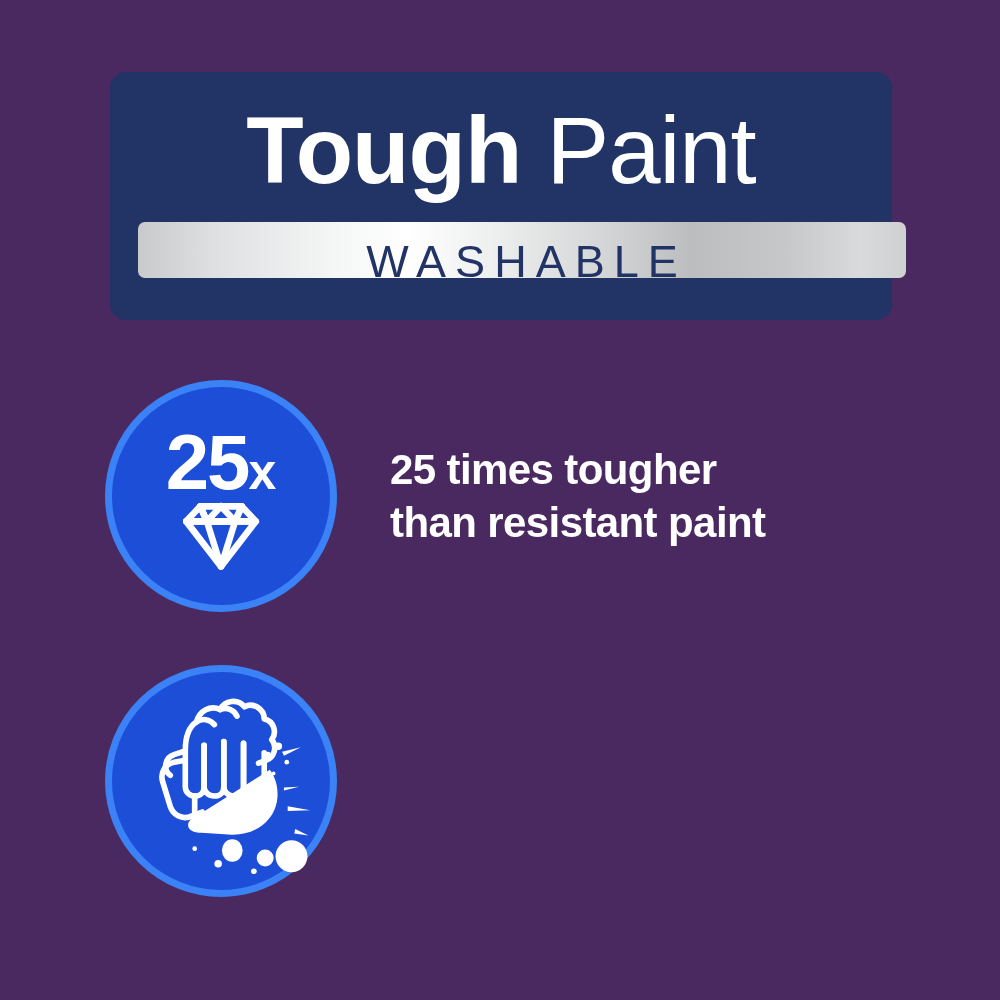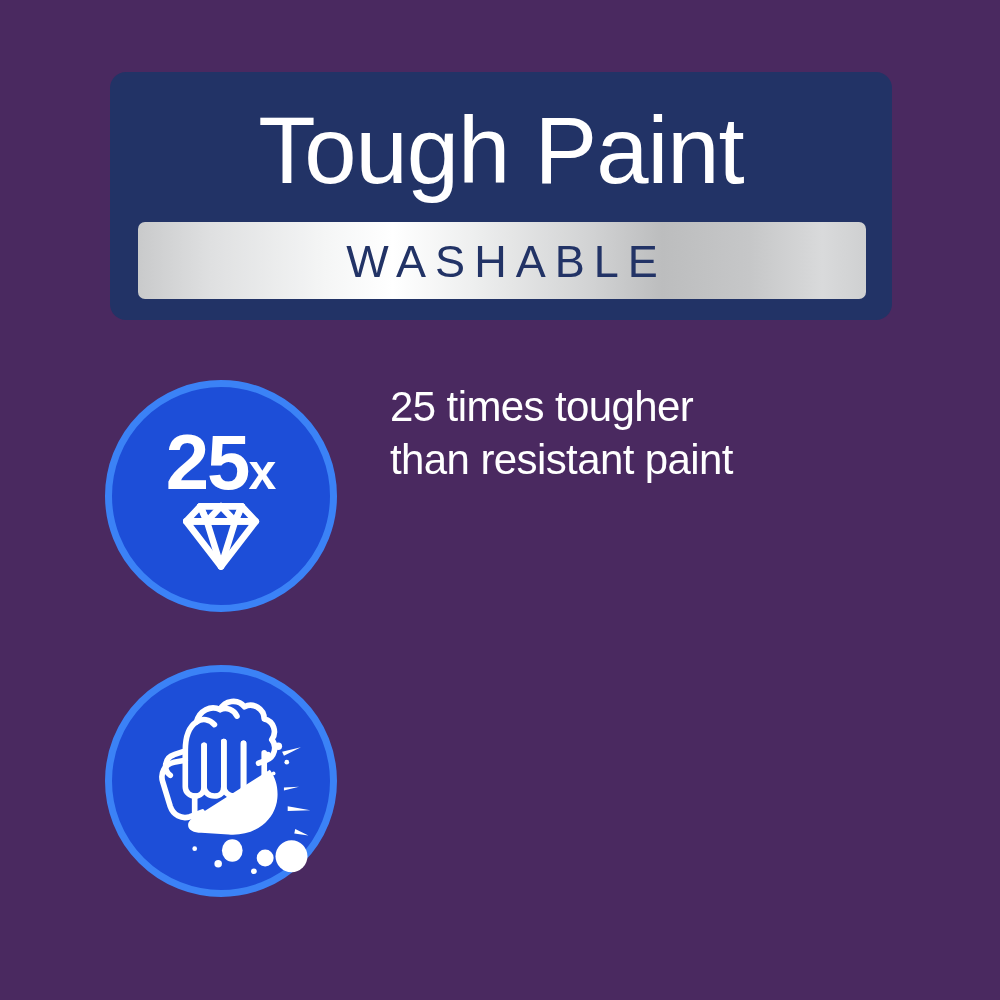--- a/index.html
+++ b/index.html
@@ -40,46 +40,47 @@
     top: 14px;
     height: 130px;
     line-height: 130px;
     text-align: center;
     white-space: nowrap;
     color: #ffffff;
     font-size: 94px;
     letter-spacing: -1px;
   }
   .title-bold {
-    font-weight: 400;
+    font-weight: 700;
     margin-top: 35px;
   }
   .title-light {
     font-weight: 300;
     margin-top: 34px;
   }
 
   .washable-bar {
     position: absolute;
     left: 28px;
     top: 150px;
     width: 728px;
-    height: 77px;
+    height: 56px;
     border-radius: 7px;
     background: linear-gradient(90deg,
         #c9cacb 0%,
         #dfe0e1 10%,
         #f5f6f6 26%,
         #ffffff 35%,
         #eeefef 46%,
         #d2d3d4 62%,
         #bcbdbe 72%,
         #c6c7c8 84%,
         #d9dadb 94%,
         #cfd0d1 100%);
+    padding-left: 40px;
   }
   .washable-text {
     position: absolute;
     left: 0; right: 0; top: 0;
     height: 77px;
     line-height: 79px;
     text-align: center;
     color: #223366;
     font-size: 45px;
     font-weight: 400;
@@ -138,24 +139,24 @@
   }
 
   .feature-text {
     position: absolute;
     left: 285px;
     top: 0;
     width: 570px;
     height: 232px;
     display: flex;
     flex-direction: column;
-    justify-content: flex-start;
+    justify-content: center;
     color: #ffffff;
     font-size: 42px;
-    font-weight: 400;
+    font-weight: 700;
     line-height: 1.27;
     letter-spacing: -0.6px;
   }
   .feature-text .line { display: block; }
 </style>
 </head>
 <body>
 
 <div class="poster">
 

